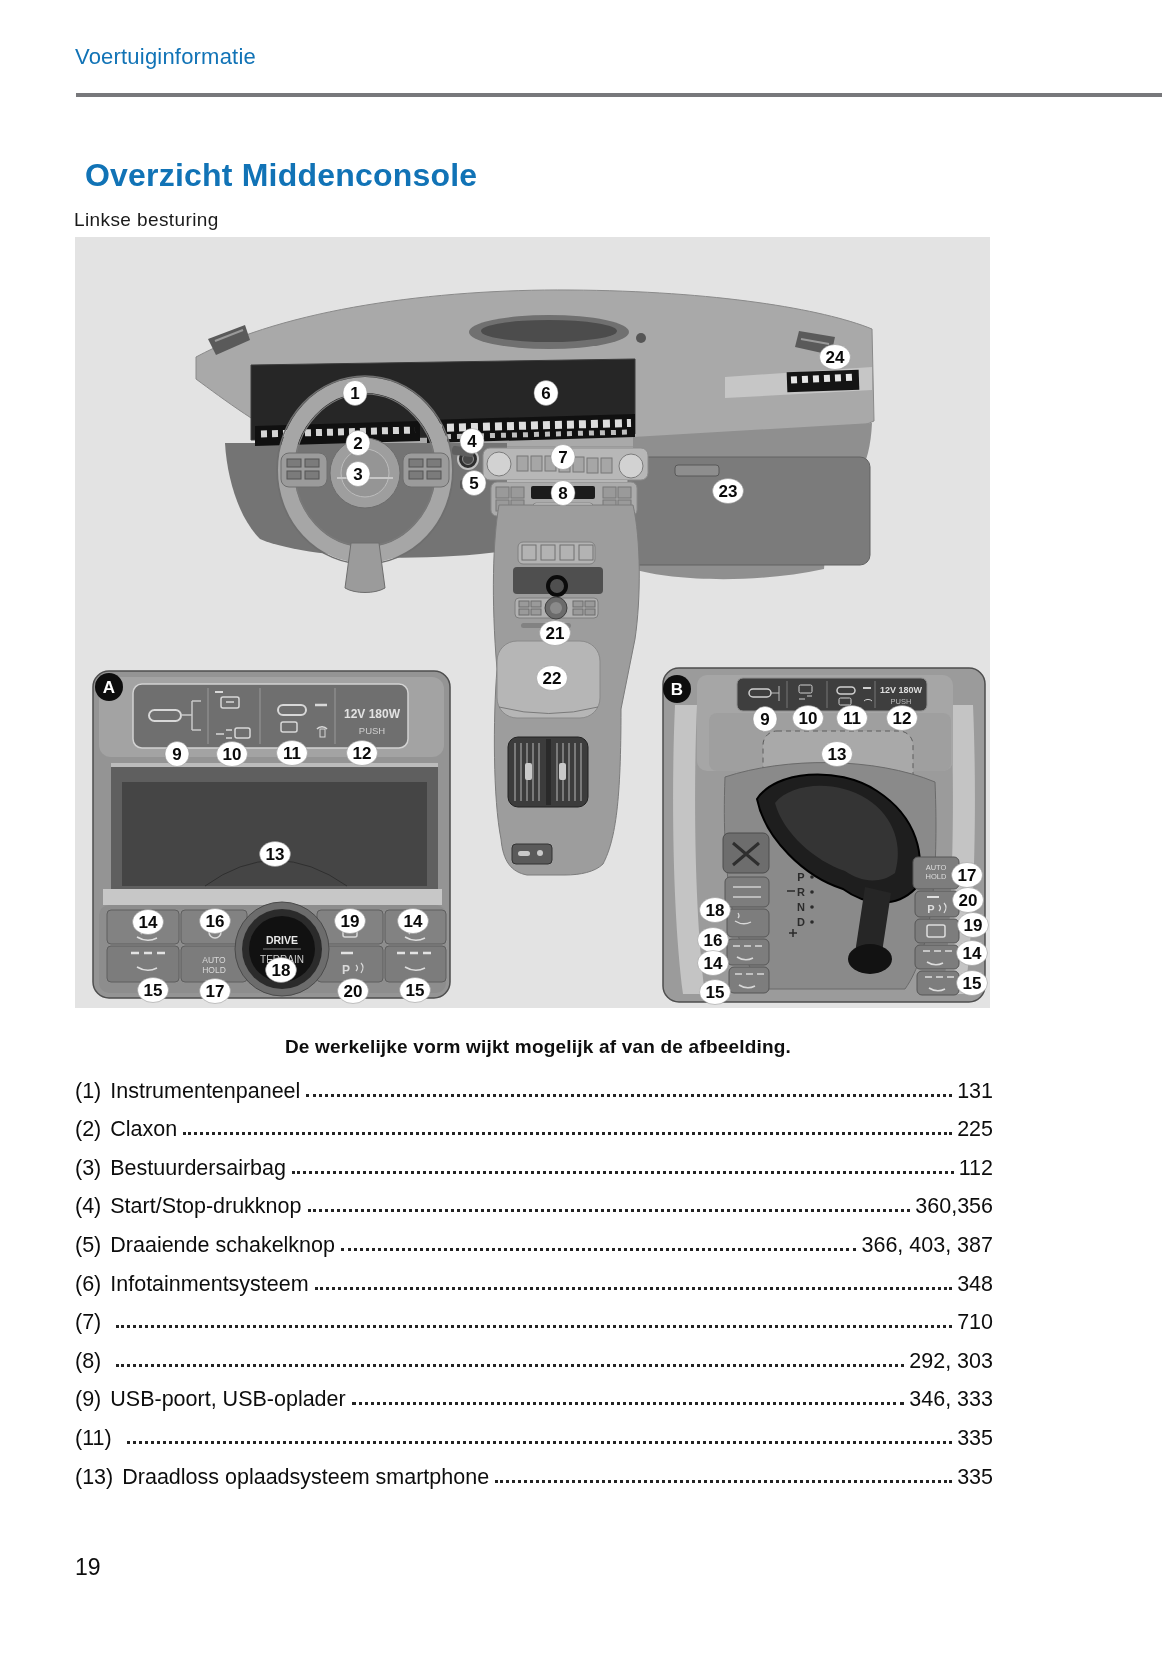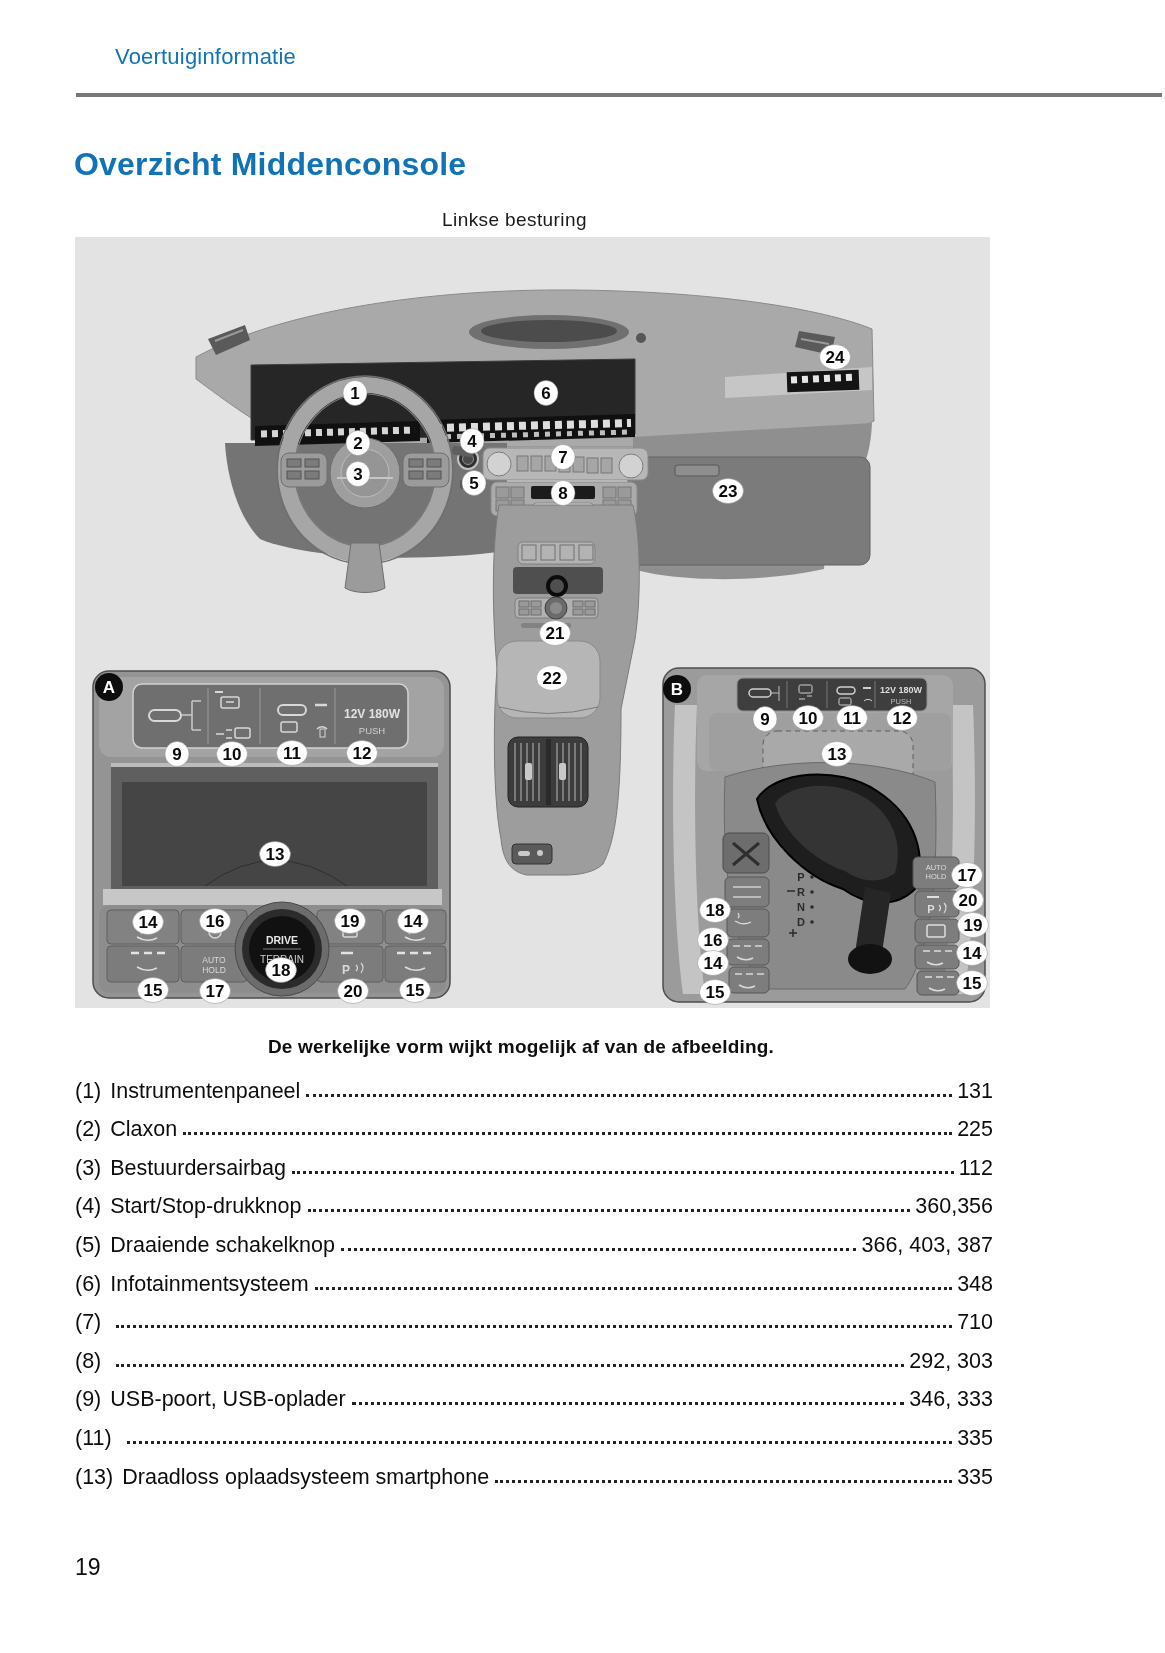--- a/index.html
+++ b/index.html
@@ -9,38 +9,38 @@
     --ink:#141414;
   }
   html,body{margin:0;padding:0;background:#fff;}
   body{
     width:1165px;height:1653px;position:relative;
     font-family:"Liberation Sans",sans-serif;color:var(--ink);
     overflow:hidden;
   }
   .breadcrumb{
     position:absolute;left:75px;top:44px;
-    font-size:22px;font-weight:500;color:var(--accent);letter-spacing:.2px;margin-left:40px;
+    font-size:22px;font-weight:500;color:var(--accent);letter-spacing:.2px;
   }
   .rule{
     position:absolute;left:76px;top:93px;width:1086px;height:4px;background:var(--rule);
   }
   .page-title{
     position:absolute;left:74px;top:146px;
     font-size:32px;font-weight:bold;color:var(--accent);letter-spacing:.2px;
   }
   .fig-top-caption{
-    position:absolute;left:57px;top:209px;width:915px;text-align:center;
+    position:absolute;left:74px;top:209px;width:915px;text-align:left;
     font-size:19px;color:#1a1a1a;letter-spacing:.4px;
   }
   .figure-wrap{
     position:absolute;left:75px;top:237px;width:915px;height:771px;
   }
   .fig-bottom-caption{
-    position:absolute;left:62px;top:1036px;width:918px;text-align:center;
+    position:absolute;left:79px;top:1036px;width:918px;text-align:center;
     font-size:19px;font-weight:bold;color:#0e0e0e;letter-spacing:.2px;
   }
   .index{
     position:absolute;left:75px;top:1066px;width:918px;
   }
   .row{
     display:flex;align-items:flex-end;height:38.6px;
     font-size:21.5px;color:#0d0d0d;line-height:27px;
   }
   .row .num{white-space:pre;margin-right:9px;}
@@ -54,21 +54,21 @@
   .pagenum{
     position:absolute;left:75px;top:1554px;font-size:23px;color:#0e0e0e;
   }
   svg text{font-family:"Liberation Sans",sans-serif;}
 </style>
 </head>
 <body>
 
 <div class="breadcrumb">Voertuiginformatie</div>
 <div class="rule"></div>
-<h1 class="page-title" style="margin:0;">Overzicht Middenconsole</h1>
+<h1 class="page-title" style="margin:11px;">Overzicht Middenconsole</h1>
 <div class="fig-top-caption">Linkse besturing</div>
 
 <div class="figure-wrap">
 <svg width="915" height="771" viewBox="0 0 915 771">
   <rect x="0" y="0" width="915" height="771" fill="#e3e3e3"></rect>
 
   <g>
     <path d="M121,120 C210,72 360,52 495,53 C640,54 748,72 797,92 L799,184 C760,202 700,210 660,210 L228,210 C188,192 148,162 121,142 Z" fill="#a9a9a9" stroke="#8a8a8a" stroke-width="1"></path>
     <path d="M150,206 L432,206 L432,314 C330,327 228,320 185,302 C164,281 152,242 150,206 Z" fill="#747474"></path>
     <path d="M558,200 L797,186 C795,232 779,252 755,264 L749,332 C680,347 598,344 558,332 Z" fill="#8f8f8f"></path>

